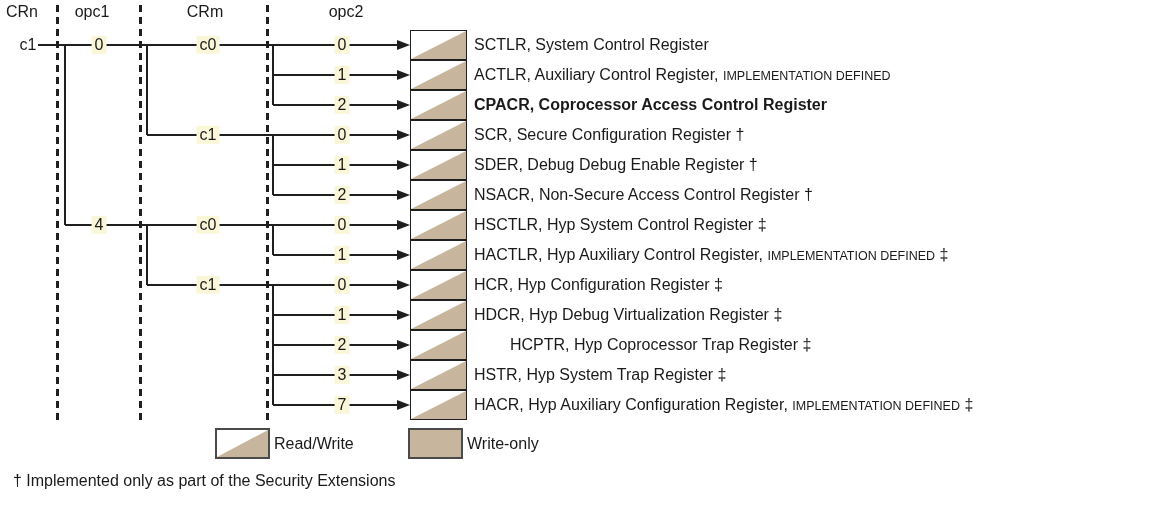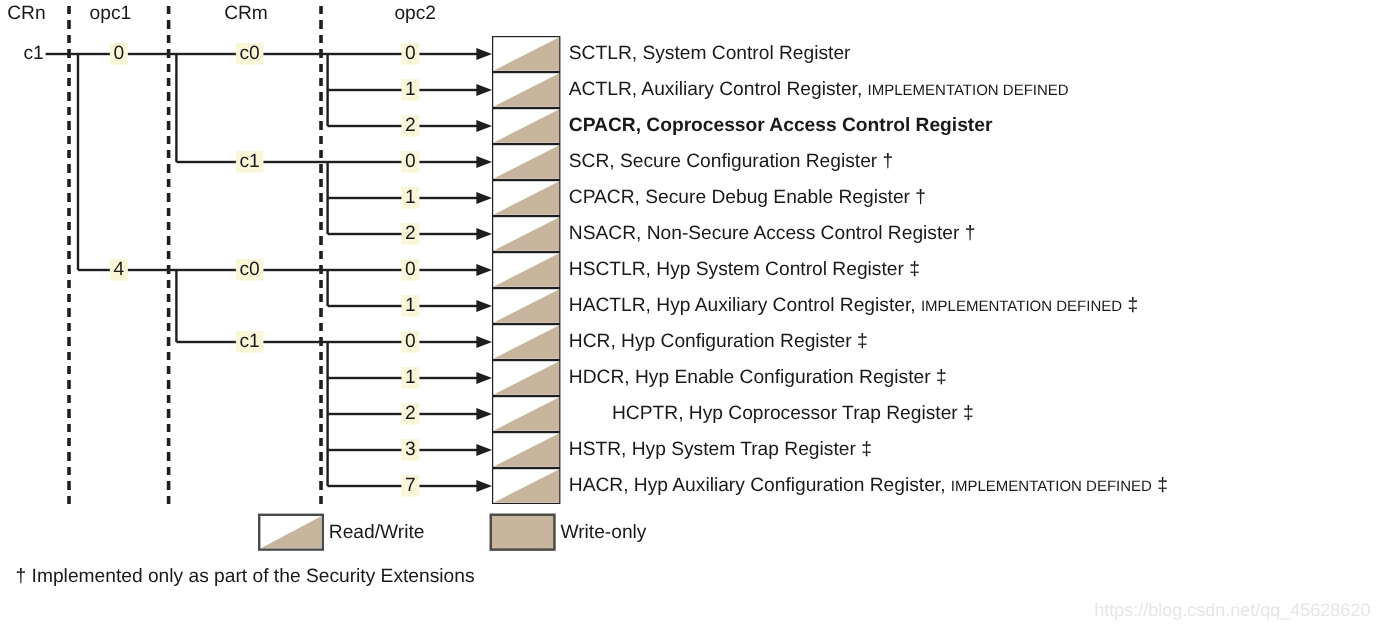--- a/index.html
+++ b/index.html
@@ -82,21 +82,21 @@
         <div class="tri"></div>
       </div>
       <div class="node-label hl" style="left: 342px; top: 135px;">0</div>
       <div class="regtext" style="left: 474px; top: 135px;"><span>SCR, Secure Configuration Register †</span><span class="sc"></span><span></span></div>
       <div class="line" style="left: 273px; top: 164px; width: 126px; height: 2px;"></div>
       <div class="arrow" style="left: 397px; top: 159.5px;"></div>
       <div class="regbox" style="left: 410px; top: 150px;">
         <div class="tri"></div>
       </div>
       <div class="node-label hl" style="left: 342px; top: 165px;">1</div>
-      <div class="regtext" style="left: 474px; top: 165px;"><span>CPACR, Secure Debug Enable Register †</span><span class="sc"></span><span></span></div>
+      <div class="regtext" style="left: 474px; top: 165px;"><span>SDER, Debug Debug Enable Register †</span><span class="sc"></span><span></span></div>
       <div class="line" style="left: 273px; top: 194px; width: 126px; height: 2px;"></div>
       <div class="arrow" style="left: 397px; top: 189.5px;"></div>
       <div class="regbox" style="left: 410px; top: 180px;">
         <div class="tri"></div>
       </div>
       <div class="node-label hl" style="left: 342px; top: 195px;">2</div>
       <div class="regtext" style="left: 474px; top: 195px;"><span>NSACR, Non-Secure Access Control Register †</span><span class="sc"></span><span></span></div>
       <div class="line" style="left: 65px; top: 224px; width: 334px; height: 2px;"></div>
       <div class="arrow" style="left: 397px; top: 219.5px;"></div>
       <div class="regbox" style="left: 410px; top: 210px;">
@@ -117,21 +117,21 @@
         <div class="tri"></div>
       </div>
       <div class="node-label hl" style="left: 342px; top: 285px;">0</div>
       <div class="regtext" style="left: 474px; top: 285px;"><span>HCR, Hyp Configuration Register ‡</span><span class="sc"></span><span></span></div>
       <div class="line" style="left: 273px; top: 314px; width: 126px; height: 2px;"></div>
       <div class="arrow" style="left: 397px; top: 309.5px;"></div>
       <div class="regbox" style="left: 410px; top: 300px;">
         <div class="tri"></div>
       </div>
       <div class="node-label hl" style="left: 342px; top: 315px;">1</div>
-      <div class="regtext" style="left: 474px; top: 315px;"><span>HDCR, Hyp Enable Configuration Register ‡</span><span class="sc"></span><span></span></div>
+      <div class="regtext" style="left: 474px; top: 315px;"><span>HDCR, Hyp Debug Virtualization Register ‡</span><span class="sc"></span><span></span></div>
       <div class="line" style="left: 273px; top: 344px; width: 126px; height: 2px;"></div>
       <div class="arrow" style="left: 397px; top: 339.5px;"></div>
       <div class="regbox" style="left: 410px; top: 330px;">
         <div class="tri"></div>
       </div>
       <div class="node-label hl" style="left: 342px; top: 345px;">2</div>
       <div class="regtext" style="left: 474px; top: 345px; margin-left: 36px;"><span>HCPTR, Hyp Coprocessor Trap Register ‡</span><span class="sc"></span><span></span></div>
       <div class="line" style="left: 273px; top: 374px; width: 126px; height: 2px;"></div>
       <div class="arrow" style="left: 397px; top: 369.5px;"></div>
       <div class="regbox" style="left: 410px; top: 360px;">
@@ -160,14 +160,13 @@
       </div>
     <span class="lg-label">Read/Write</span>
   </div>
   <div class="legend-item" style="left:408px;top:428px">
     <div class="lg-swatch sw-wo"></div>
     <span class="lg-label">Write-only</span>
   </div>
 
   <div class="footnote" style="top:472px">† Implemented only as part of the Security Extensions</div>
 
-  <div class="watermark">https://blog.csdn.net/qq_45628620</div>
 </div>
 
 </body></html>

